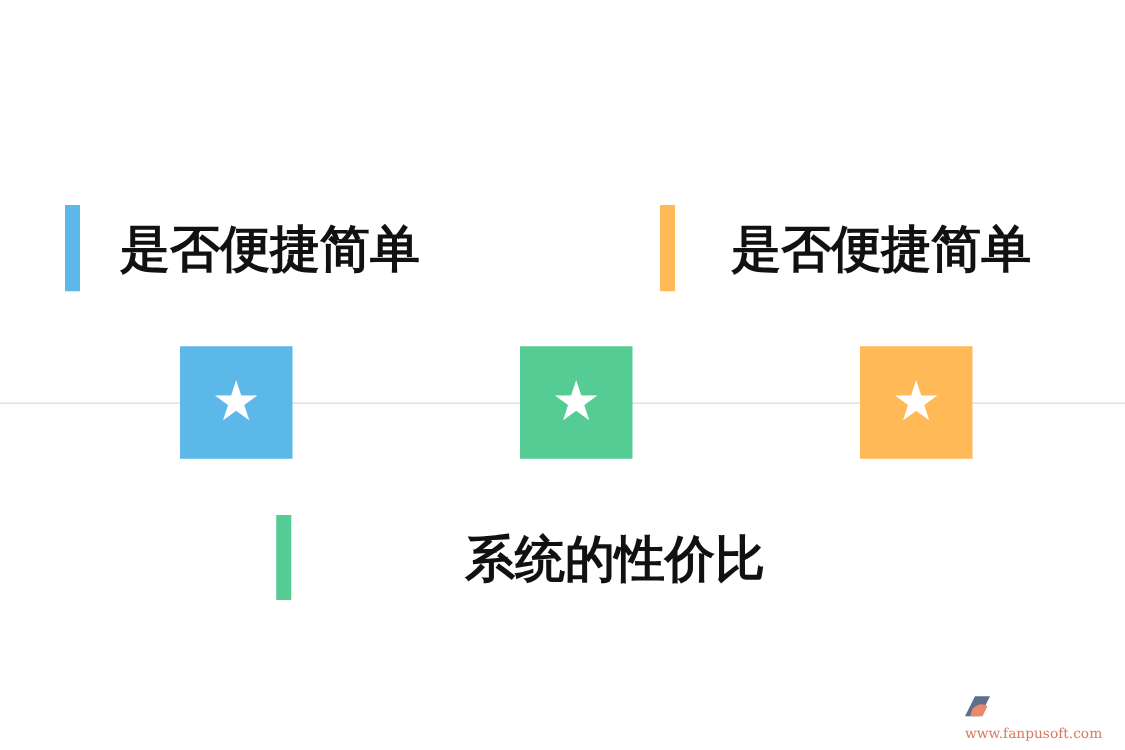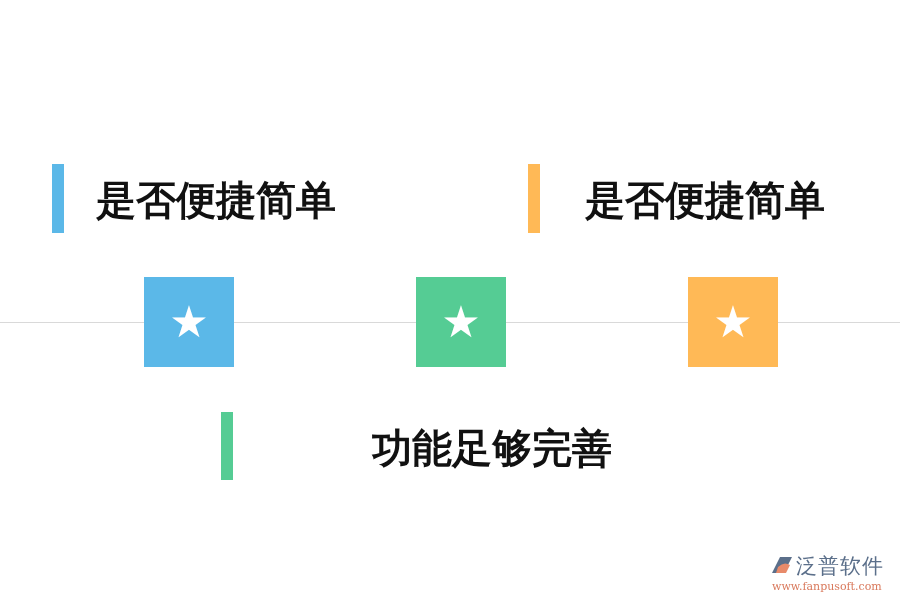--- a/index.html
+++ b/index.html
@@ -30,22 +30,21 @@
   <span class="star">★</span>
 </div>
 <div class="square" style="left:416px; top:277px; background:#55cc94;">
   <span class="star">★</span>
 </div>
 <div class="square" style="left:688px; top:277px; background:#ffb956;">
   <span class="star">★</span>
 </div>
 
 <div class="bar" style="left:221px; top:412px; height:68px; background:#55cc94;"></div>
-<div class="label" style="left:372px; top:428px;">功能足够完善</div>
+<div class="label" style="left:372px; top:428px;">系统的性价比</div>
 
 <div class="logo">
   <svg class="logo-mark" viewBox="0 0 24 20">
     <path d="M2 18 L10 2 L22 2 L14 18 Z" fill="#5b6f8a"></path>
     <path d="M8 12 Q14 6 20 10 L16 18 L6 18 Z" fill="#e88a6a"></path>
   </svg>
-  <span class="logo-name">泛普软件</span>
   <span class="logo-url">www.fanpusoft.com</span>
 </div>
 
 </body></html>

